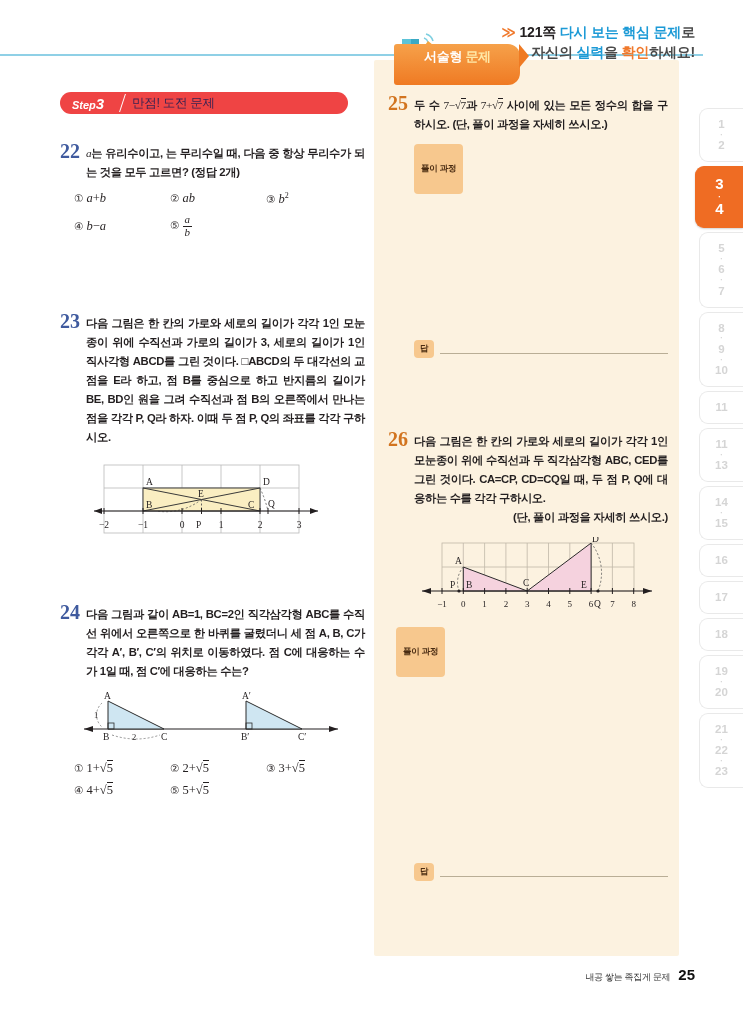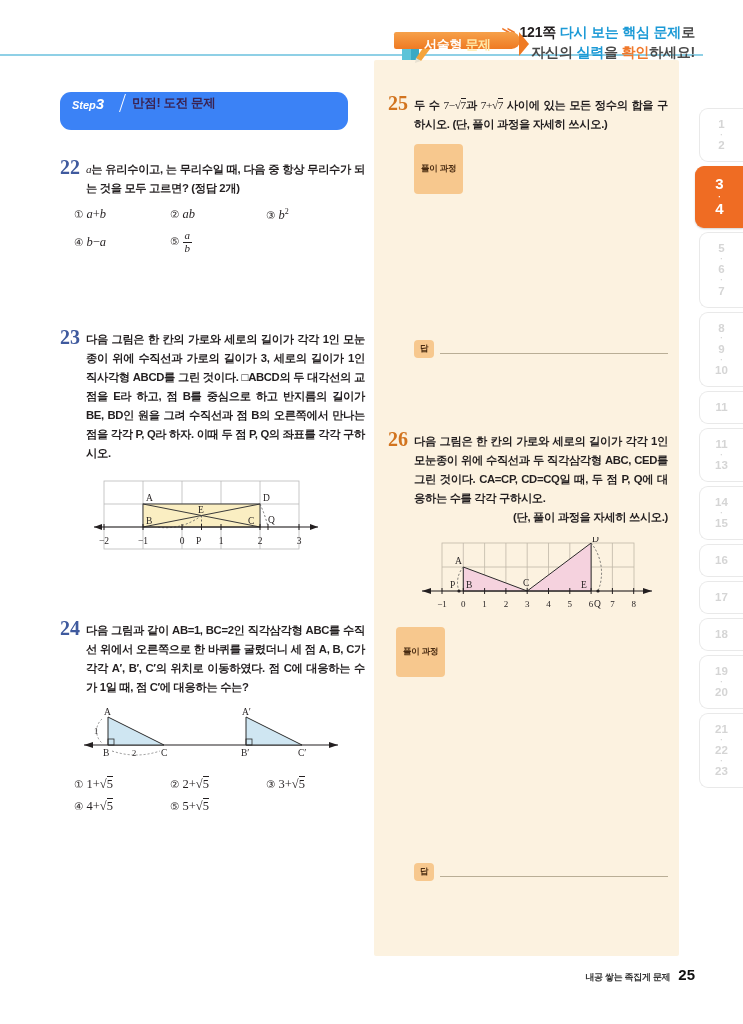--- a/index.html
+++ b/index.html
@@ -50,32 +50,32 @@
     width:48px;margin-left:0;font-size:15px;
     box-shadow:0 1px 2px rgba(0,0,0,.18);
   }
   .tab .dot{display:block;font-size:8px;line-height:.8;margin:1px 0;}
 
   
   .left-col{position:absolute;left:60px;top:92px;width:305px;}
 
   .step-pill{
     display:inline-block;position:relative;
-    height:38px;width:288px;
-    background:#3b82f6;border-radius:11px;
+    height:22px;width:288px;
+    background:#ef4444;border-radius:11px;
     box-sizing:border-box;
   }
   .step-pill .lbl{
     position:absolute;left:12px;top:3px;
     color:#ffffff;font-size:11px;font-weight:bold;font-style:italic;
   }
   .step-pill .lbl .num{font-size:15px;}
   .step-pill .title{
     position:absolute;left:72px;top:3px;
-    color:#3a2352;font-size:12.5px;font-weight:bold;letter-spacing:-.3px;
+    color:#3a2352;font-size:12.5px;font-weight:normal;letter-spacing:-.3px;
   }
   .step-pill .sep{
     position:absolute;left:62px;top:2px;width:10px;height:18px;
     border-left:1.5px solid #ffffff;
     transform:skewX(-18deg);
   }
 
   
   .prob{position:relative;}
   .pnum{
@@ -107,21 +107,21 @@
   
   .right-panel{
     position:absolute;left:374px;top:60px;width:305px;height:896px;
     background:#fcf2e0;
     border-radius:2px;
   }
   .right-col{position:absolute;left:388px;top:96px;width:280px;}
 
   
   .banner{
-    position:absolute;left:394px;top:32px;width:126px;height:17px;
+    position:absolute;left:394px;top:44px;width:126px;height:41px;
     background:linear-gradient(180deg,#f6a14a 0%,#ef7a23 100%);
     border-radius:3px 12px 12px 3px;
   }
   .banner:after{
     content:"";position:absolute;right:-9px;top:0;
     border-top:12px solid transparent;border-bottom:12px solid transparent;
     border-left:10px solid #ef7a23;
   }
   .banner .btxt{
     position:absolute;left:30px;top:4px;
@@ -138,21 +138,21 @@
   }
   .badge.ans{padding:3px 6px;}
   .ans-row{display:flex;align-items:flex-end;}
   .ans-row .line{flex:1;height:1px;background:#b9ae96;margin-bottom:4px;margin-left:6px;}
 
   
   .footer{
     position:absolute;right:48px;bottom:40px;
     display:flex;align-items:baseline;gap:8px;
   }
-  .footer .ftxt{font-size:9px;font-weight:bold;color:#333;letter-spacing:-.3px;}
+  .footer .ftxt{font-size:9px;font-weight:normal;color:#333;letter-spacing:-.3px;}
   .footer .fnum{font-size:15px;font-weight:bold;color:#111;
     font-family:"Liberation Sans",sans-serif;}
 
   .fig{position:relative;}
   svg{display:block;}
 </style>
 </head>
 <body>
 
 <div class="page">

